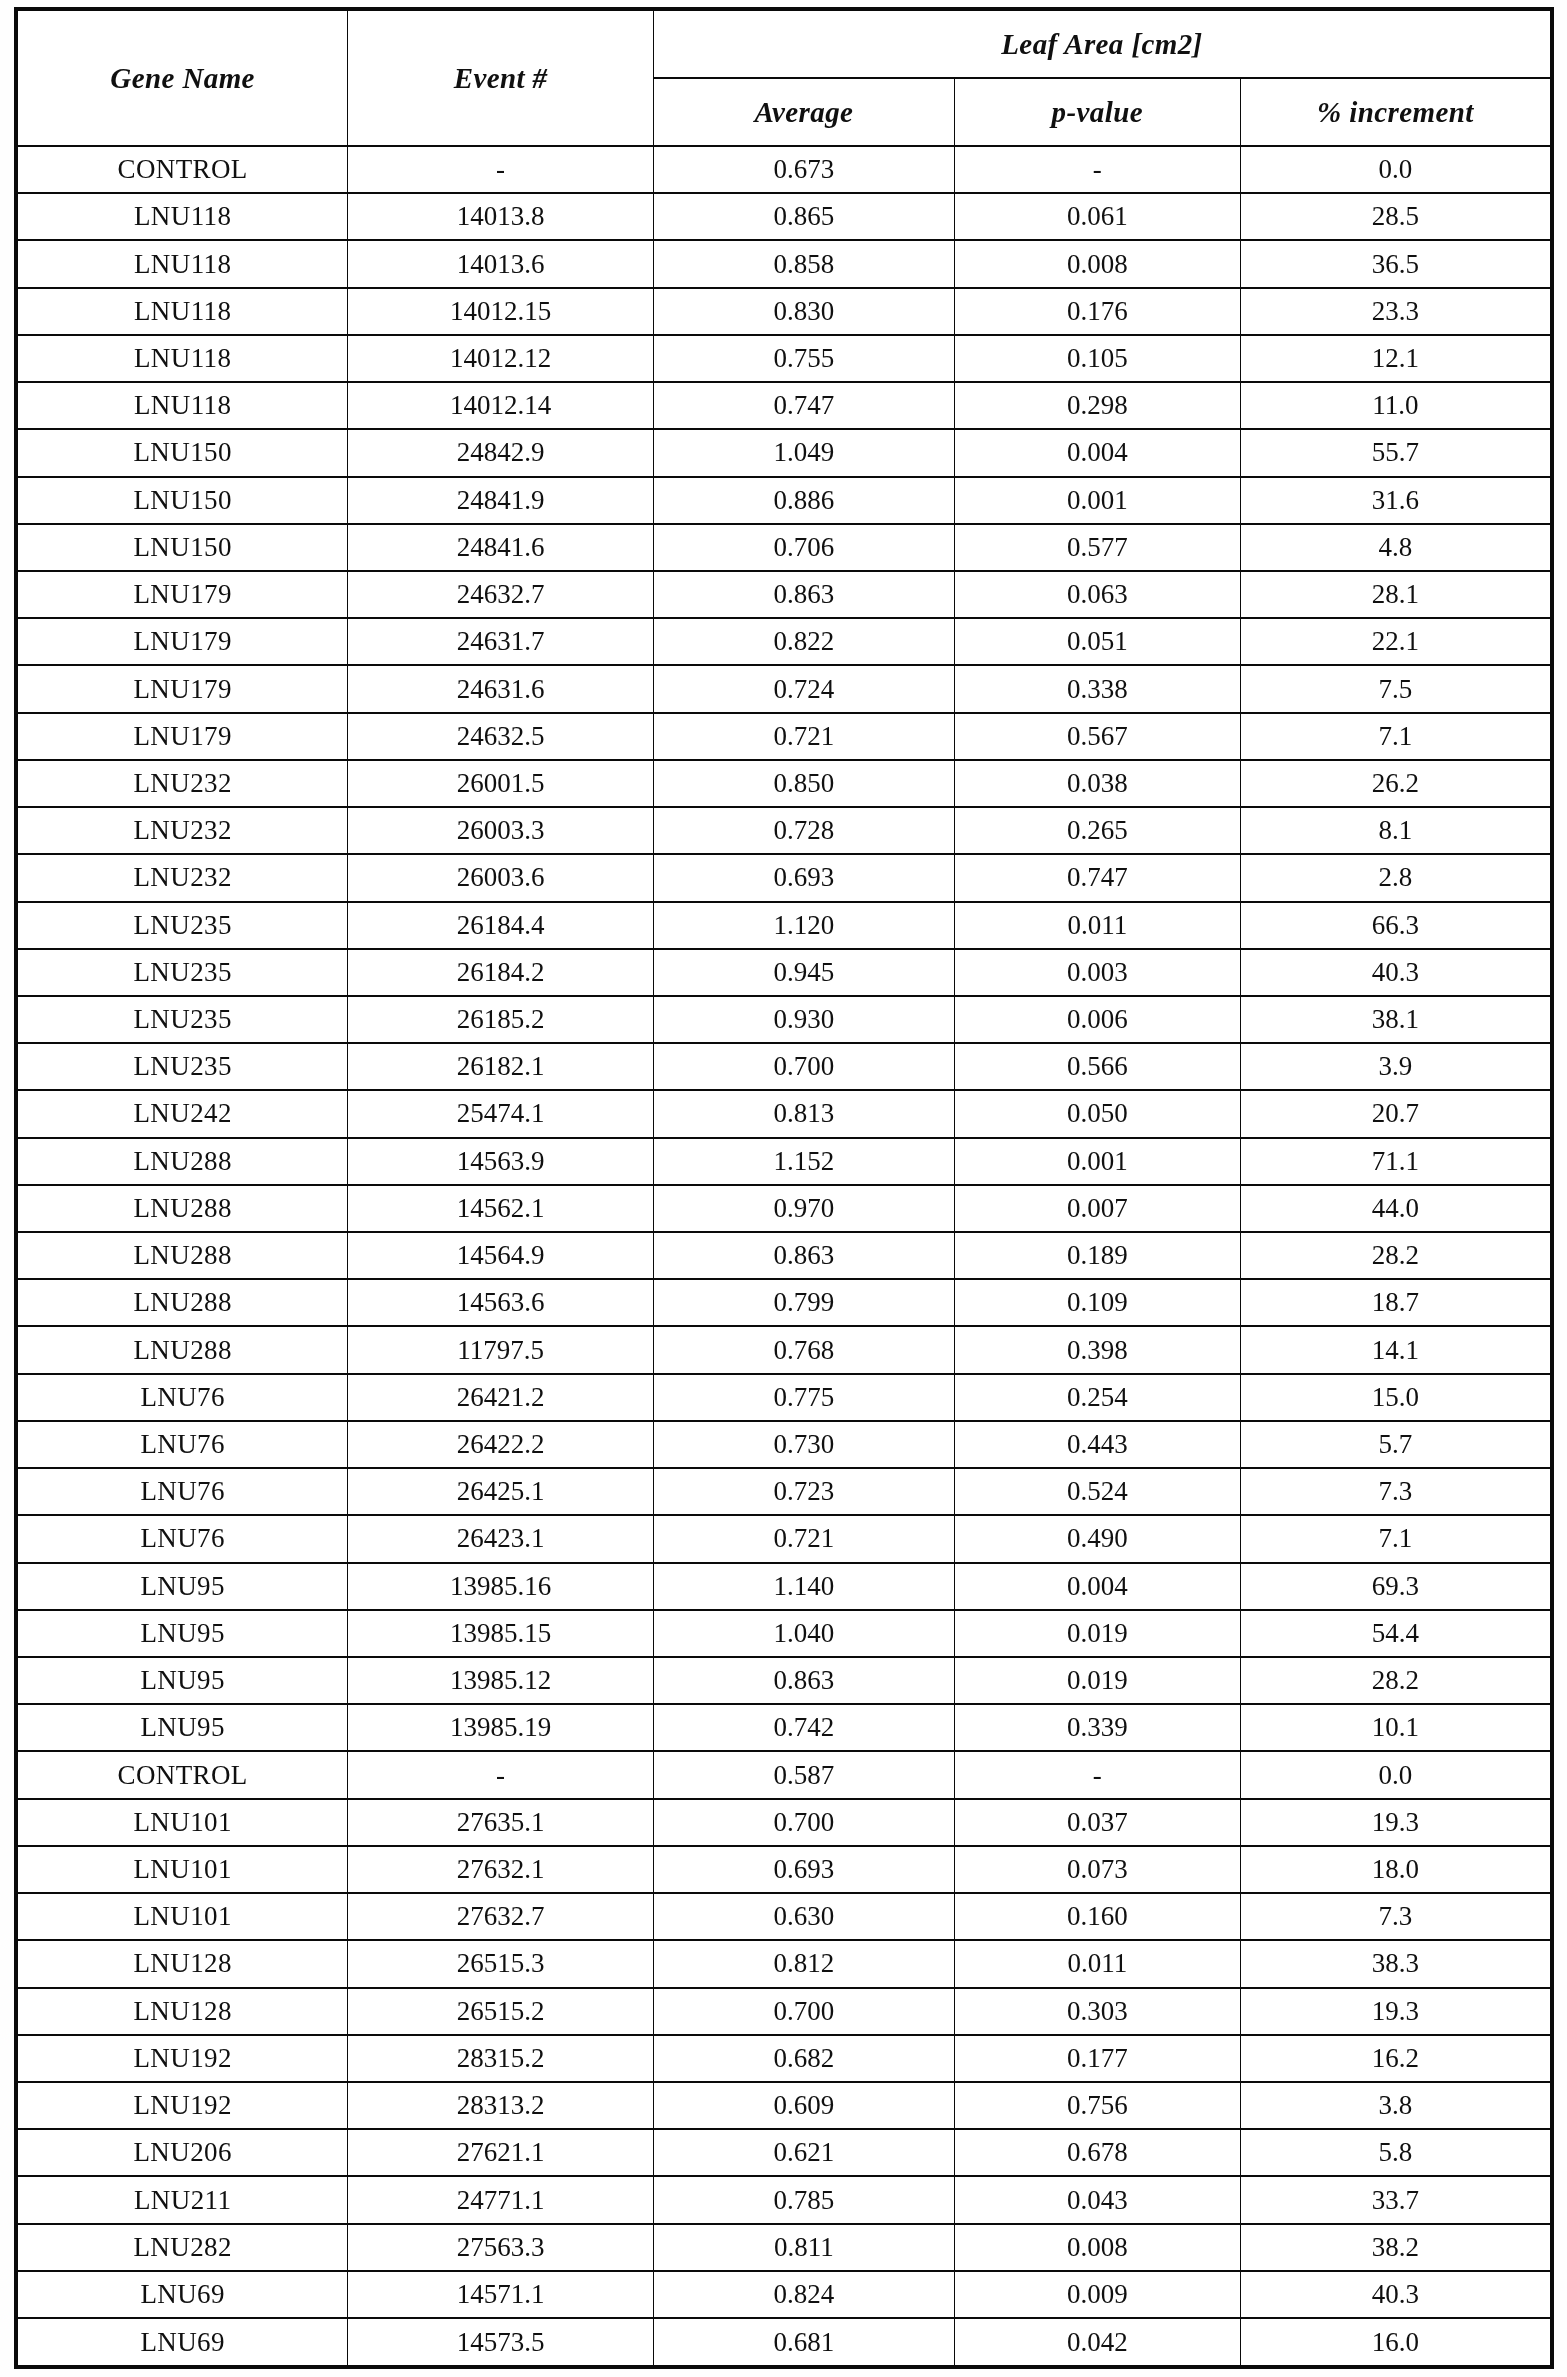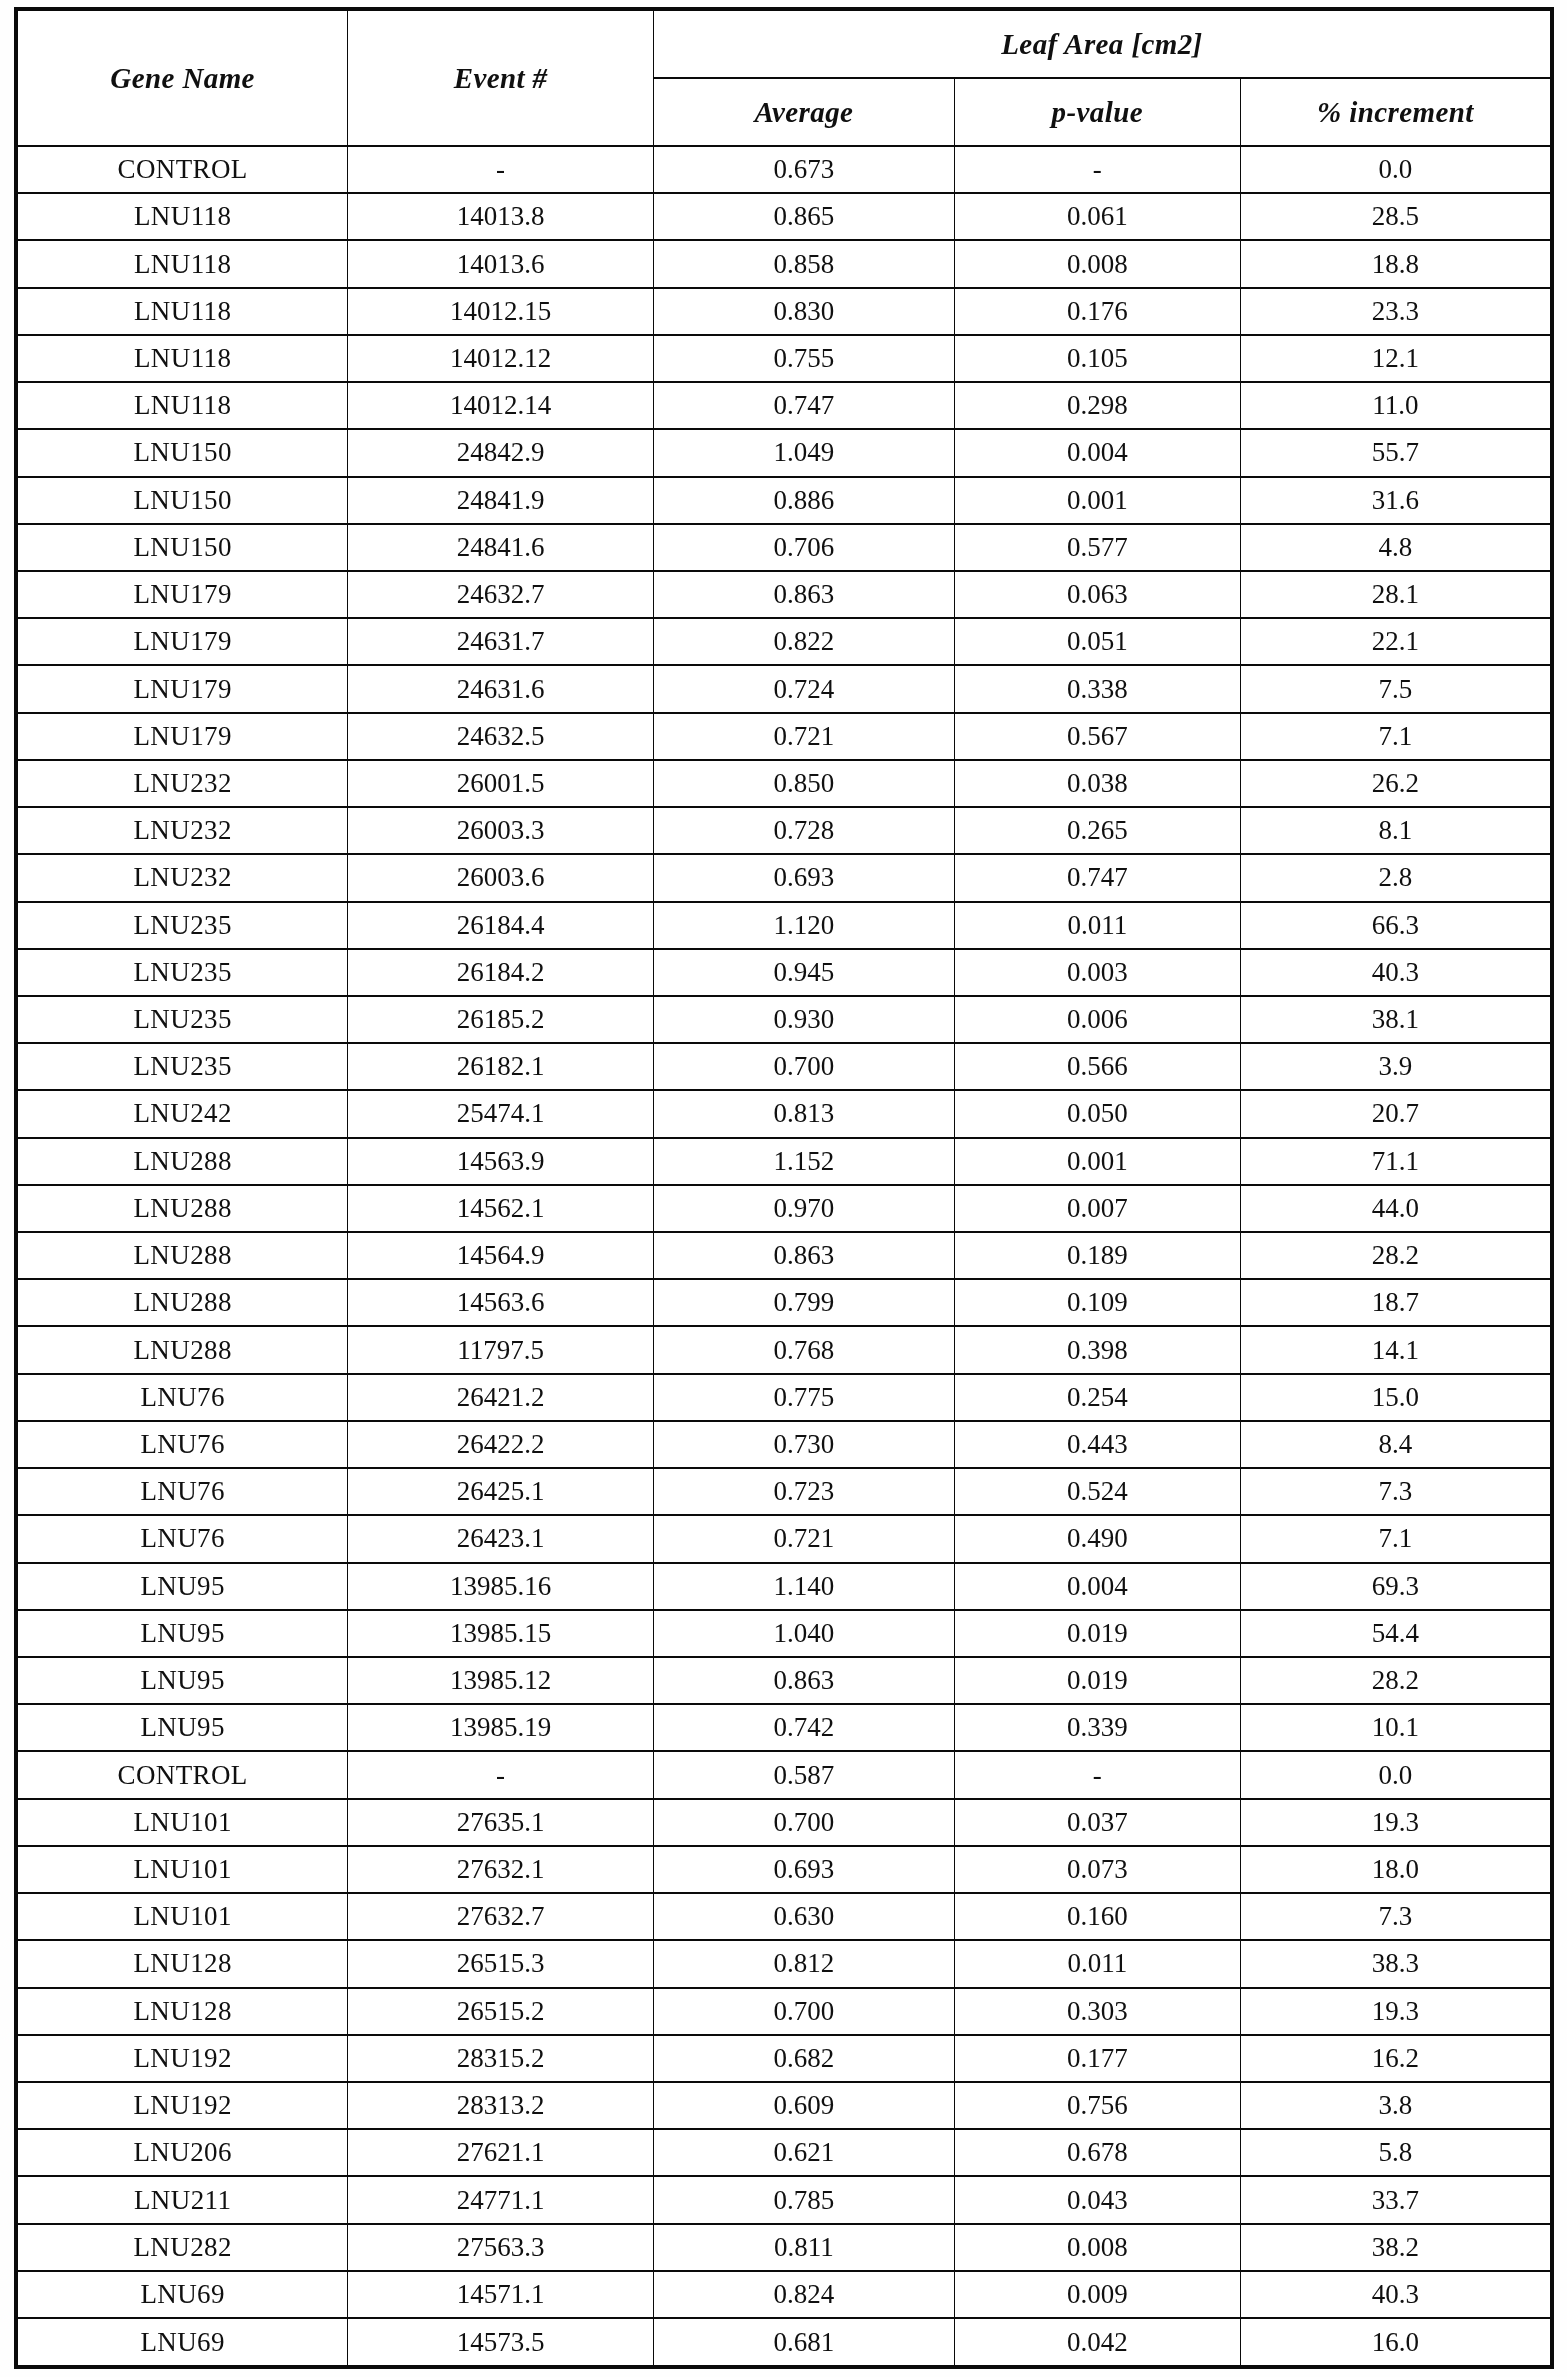--- a/index.html
+++ b/index.html
@@ -96,21 +96,21 @@
           <td class="c-event">14013.8</td>
           <td class="c-avg">0.865</td>
           <td class="c-pval">0.061</td>
           <td class="c-inc">28.5</td>
         </tr>
         <tr>
           <td class="c-gene">LNU118</td>
           <td class="c-event">14013.6</td>
           <td class="c-avg">0.858</td>
           <td class="c-pval">0.008</td>
-          <td class="c-inc">18.8</td>
+          <td class="c-inc">36.5</td>
         </tr>
         <tr>
           <td class="c-gene">LNU118</td>
           <td class="c-event">14012.15</td>
           <td class="c-avg">0.830</td>
           <td class="c-pval">0.176</td>
           <td class="c-inc">23.3</td>
         </tr>
         <tr>
           <td class="c-gene">LNU118</td>
@@ -271,21 +271,21 @@
           <td class="c-event">26421.2</td>
           <td class="c-avg">0.775</td>
           <td class="c-pval">0.254</td>
           <td class="c-inc">15.0</td>
         </tr>
         <tr>
           <td class="c-gene">LNU76</td>
           <td class="c-event">26422.2</td>
           <td class="c-avg">0.730</td>
           <td class="c-pval">0.443</td>
-          <td class="c-inc">8.4</td>
+          <td class="c-inc">5.7</td>
         </tr>
         <tr>
           <td class="c-gene">LNU76</td>
           <td class="c-event">26425.1</td>
           <td class="c-avg">0.723</td>
           <td class="c-pval">0.524</td>
           <td class="c-inc">7.3</td>
         </tr>
         <tr>
           <td class="c-gene">LNU76</td>

